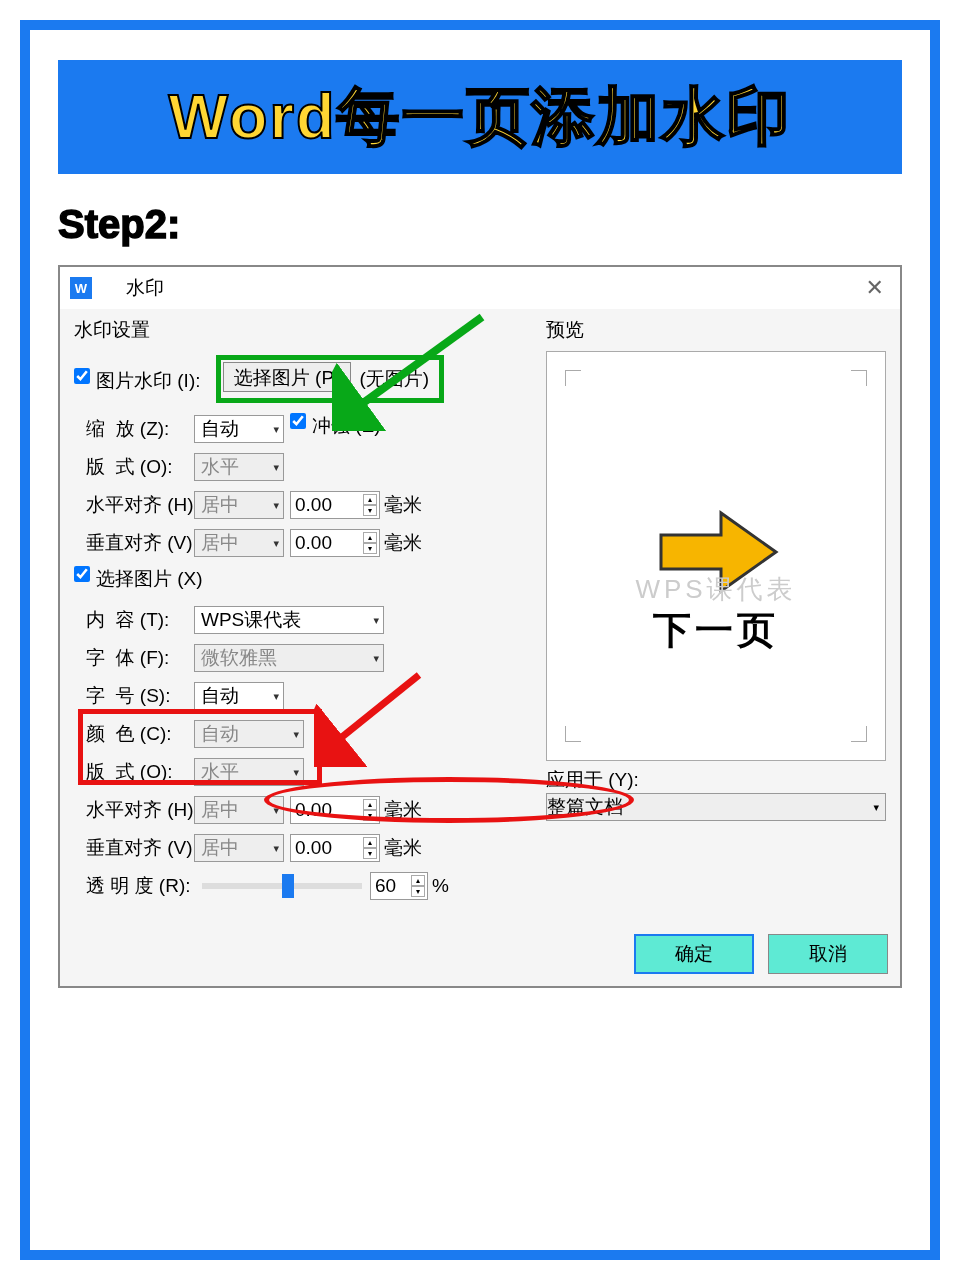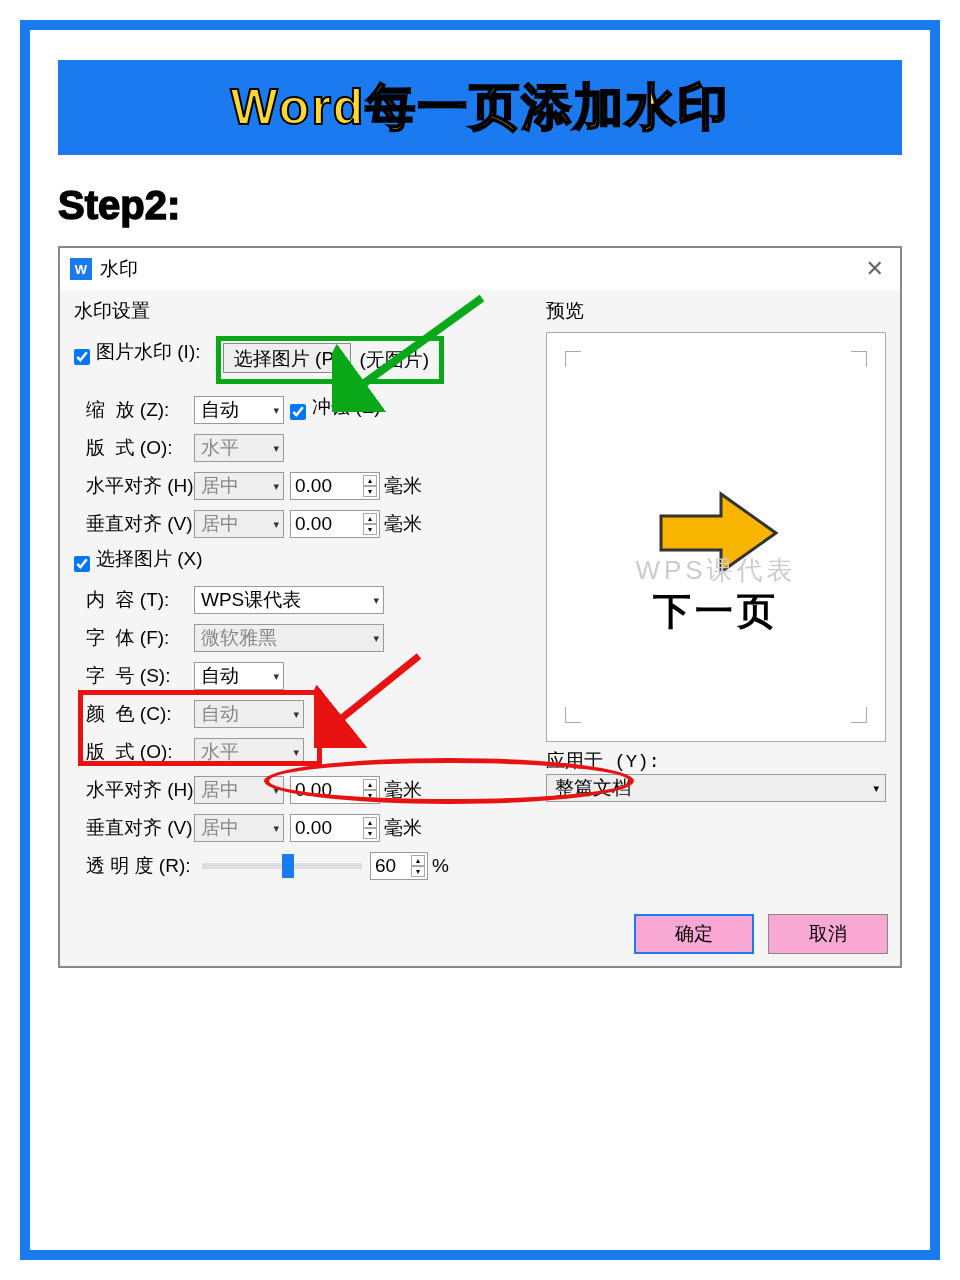--- a/index.html
+++ b/index.html
@@ -15,21 +15,21 @@
   top: 20px; left: 20px; right: 20px; bottom: 20px;
   border: 10px solid #1b7af0;
   padding: 30px 28px;
 }
 .banner {
   background: #1b7af0;
   padding: 14px 20px;
   margin-bottom: 28px;
 }
 .banner-text {
-  font-size: 50px;
+  font-size: 63px;
   font-weight: 900;
   color: #ffd633;
   -webkit-text-stroke: 2px #000;
   text-align: center;
   letter-spacing: 2px;
 }
 .step-label {
   font-size: 40px;
   font-weight: 900;
   color: #000;
@@ -59,35 +59,35 @@
   width: 22px; height: 22px;
   background: #1b7af0;
   color: #fff;
   display: flex;
   align-items: center;
   justify-content: center;
   font-size: 13px;
   font-weight: 700;
   margin-right: 8px;
 }
-.title-text { flex: 1; }
+.title-text { flex: 1; margin-left: 26px; }
 .close-btn {
   font-size: 22px;
   color: #666;
   cursor: pointer;
   padding: 0 6px;
 }
 .dialog-body {
   padding: 8px 14px 14px;
   display: flex;
 }
 .left-col { flex: 1; position: relative; }
 .right-col { width: 340px; margin-left: 8px; }
 .group-label { margin-bottom: 8px; }
-.check { display: inline-flex; align-items: flex-end; margin-bottom: 6px; }
+.check { display: inline-flex; align-items: flex-start; margin-bottom: 6px; }
 .check input { width: 16px; height: 16px; margin-right: 6px; }
 .row {
   display: flex;
   align-items: center;
   margin: 6px 0;
   height: 32px;
 }
 .row-label { width: 120px; padding-left: 12px; white-space: pre; }
 .field {
   border: 1px solid #999;
@@ -174,39 +174,39 @@
 }
 .arrow-big {
   position: absolute; top: 38%;
   width: 130px; height: 90px;
 }
 .next-page {
   position: absolute; top: 62%;
   font-size: 38px; font-weight: 900; letter-spacing: 4px;
 }
 .apply-row { display: flex; align-items: center; margin-top: 6px; }
-.apply-row .lab { margin-right: 8px; font-family: Liberation Mono, monospace; }
+.apply-row .lab { margin-right: 8px; }
 .apply-field {
   flex: 1; border: 1px solid #999; background: #eee;
-  height: 28px; display: flex; align-items: center; padding: 0 8px;
+  height: 28px; display: flex; align-items: center; padding: 0 0;
   position: relative;
 }
 .apply-field::after {
   content: "▾"; position: absolute; right: 6px; font-size: 11px;
 }
 .btn-bar {
   display: flex; justify-content: flex-end; padding: 12px;
   gap: 14px;
 }
 .btn {
   width: 120px; height: 40px;
   border: 1px solid #888;
   display: flex; align-items: center; justify-content: center;
   cursor: pointer;
-  background: #f9a8d4;
+  background: #5eead4;
 }
 .btn.primary { border: 2px solid #1b7af0; }
 .slider {
   width: 160px; height: 6px; background: #ddd; position: relative;
   margin: 0 8px;
 }
 .slider-thumb {
   position: absolute; width: 12px; height: 24px;
   background: #1b7af0; top: -9px;
 }

